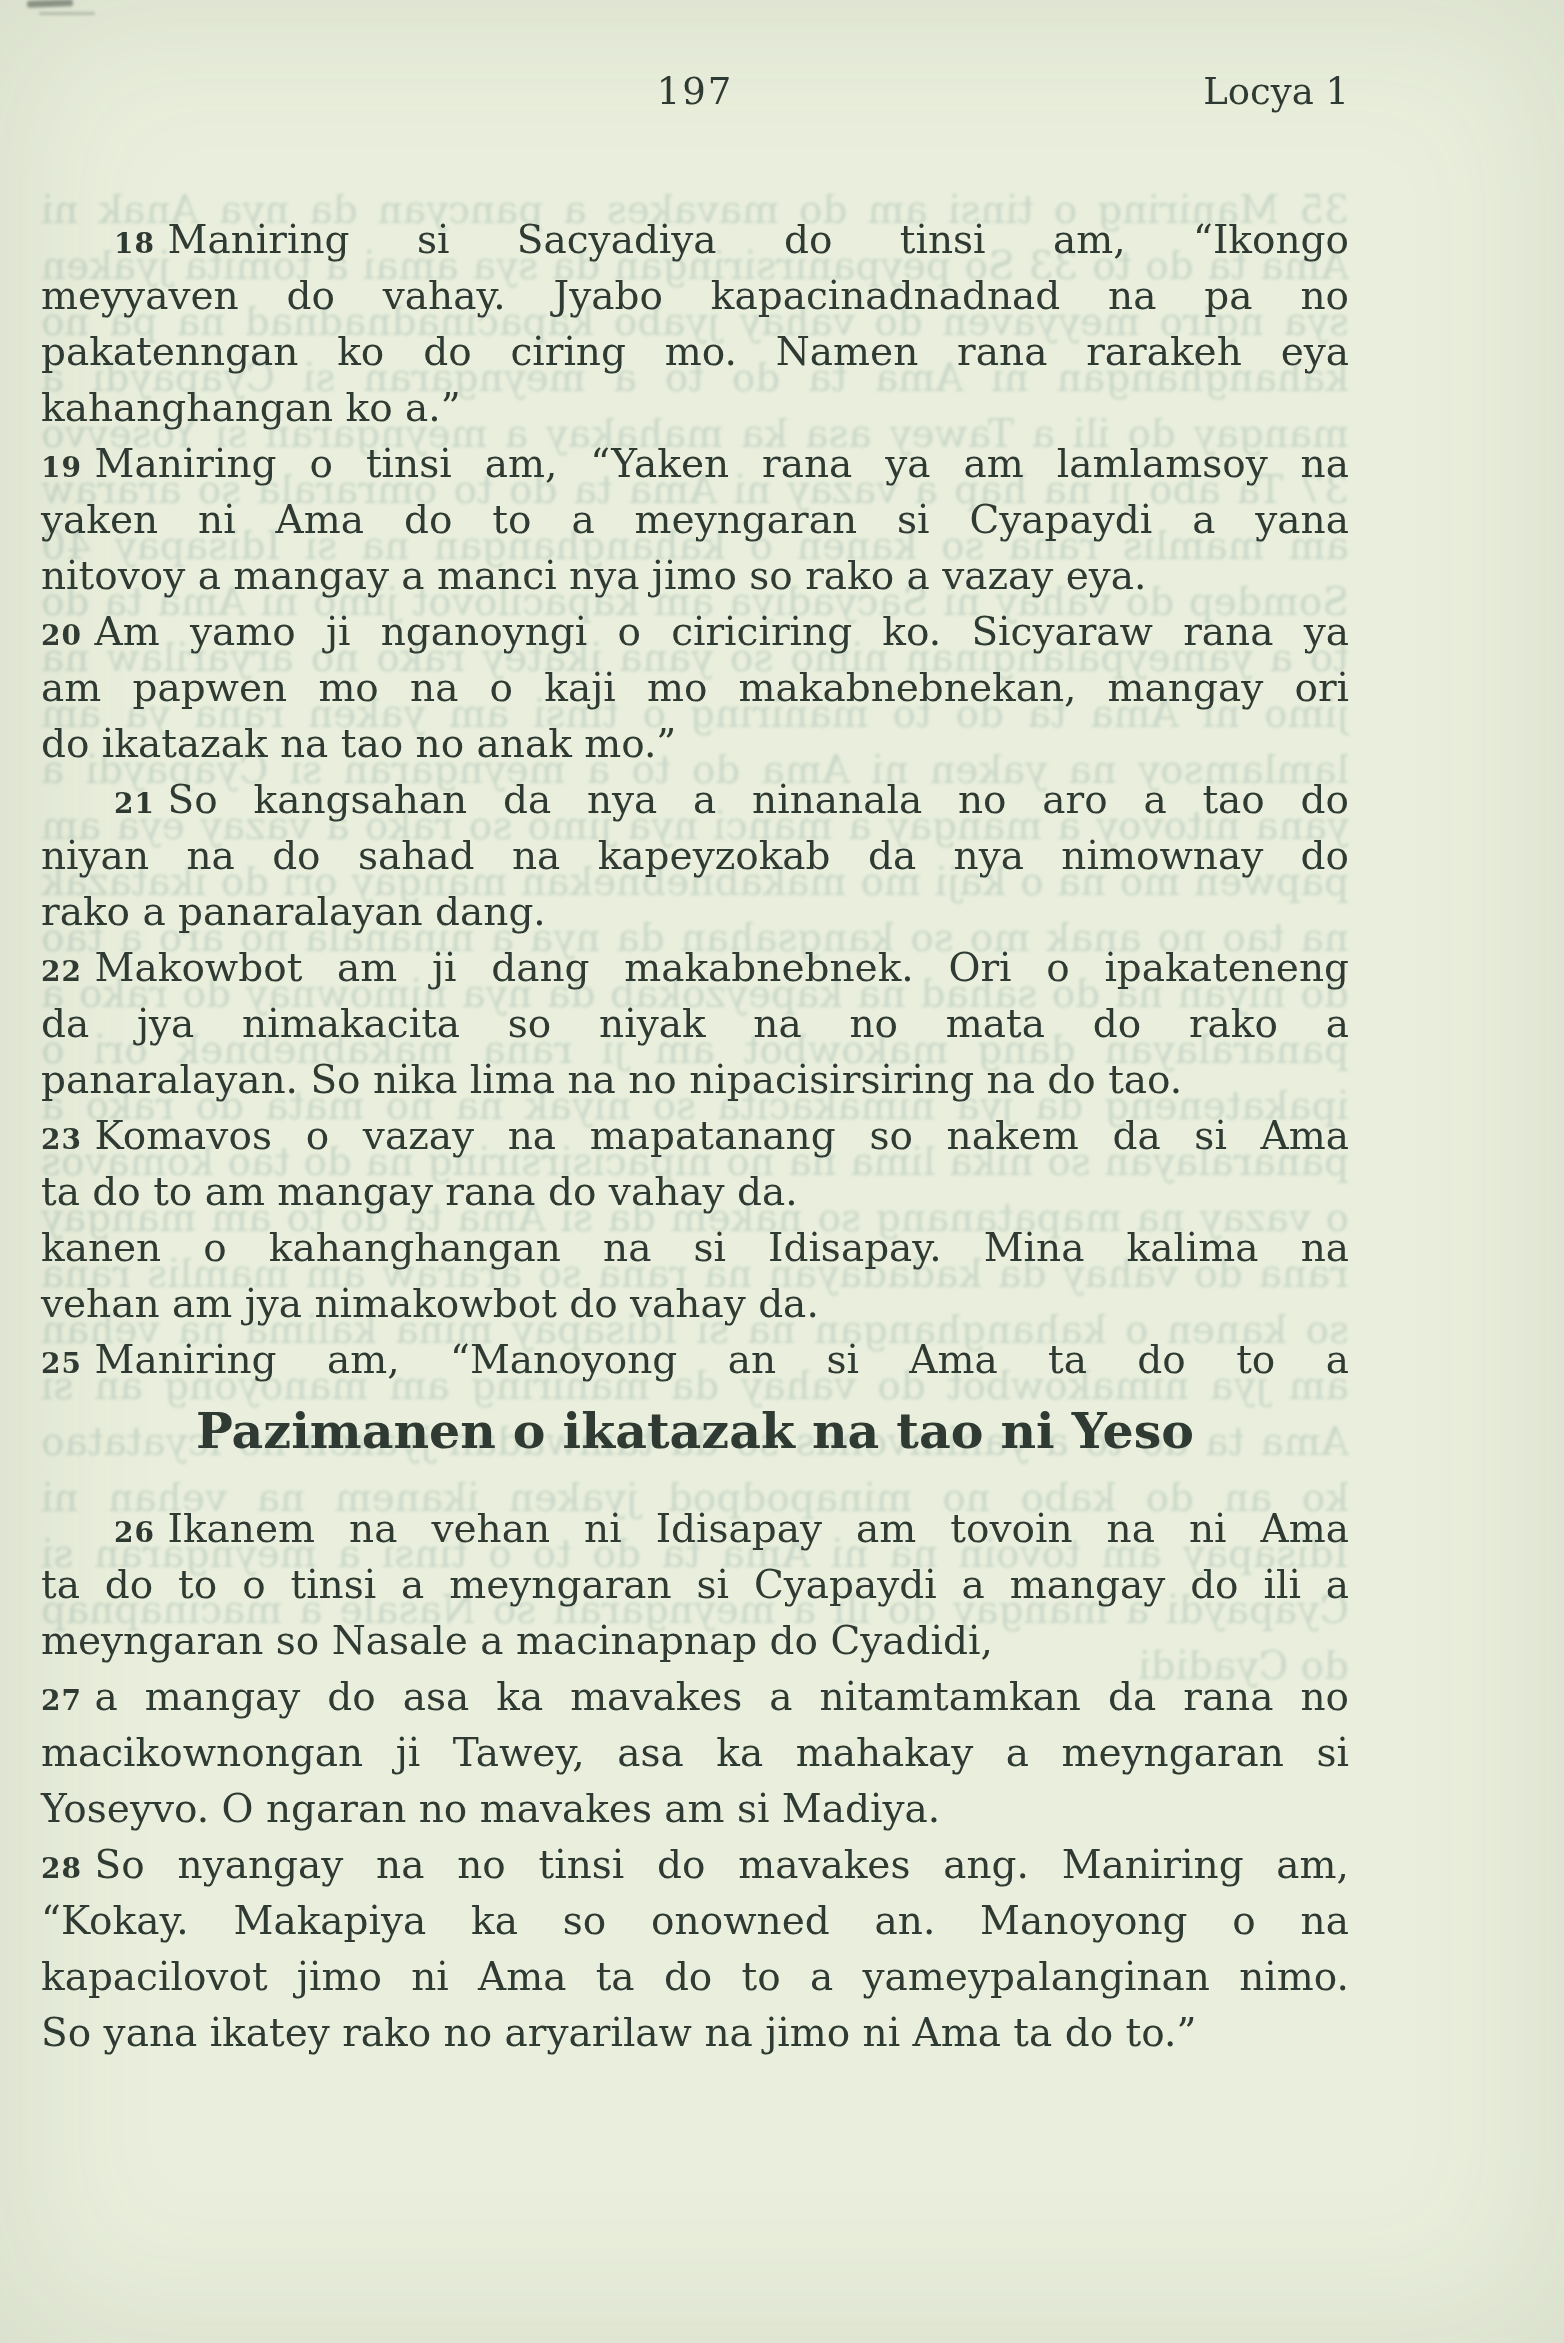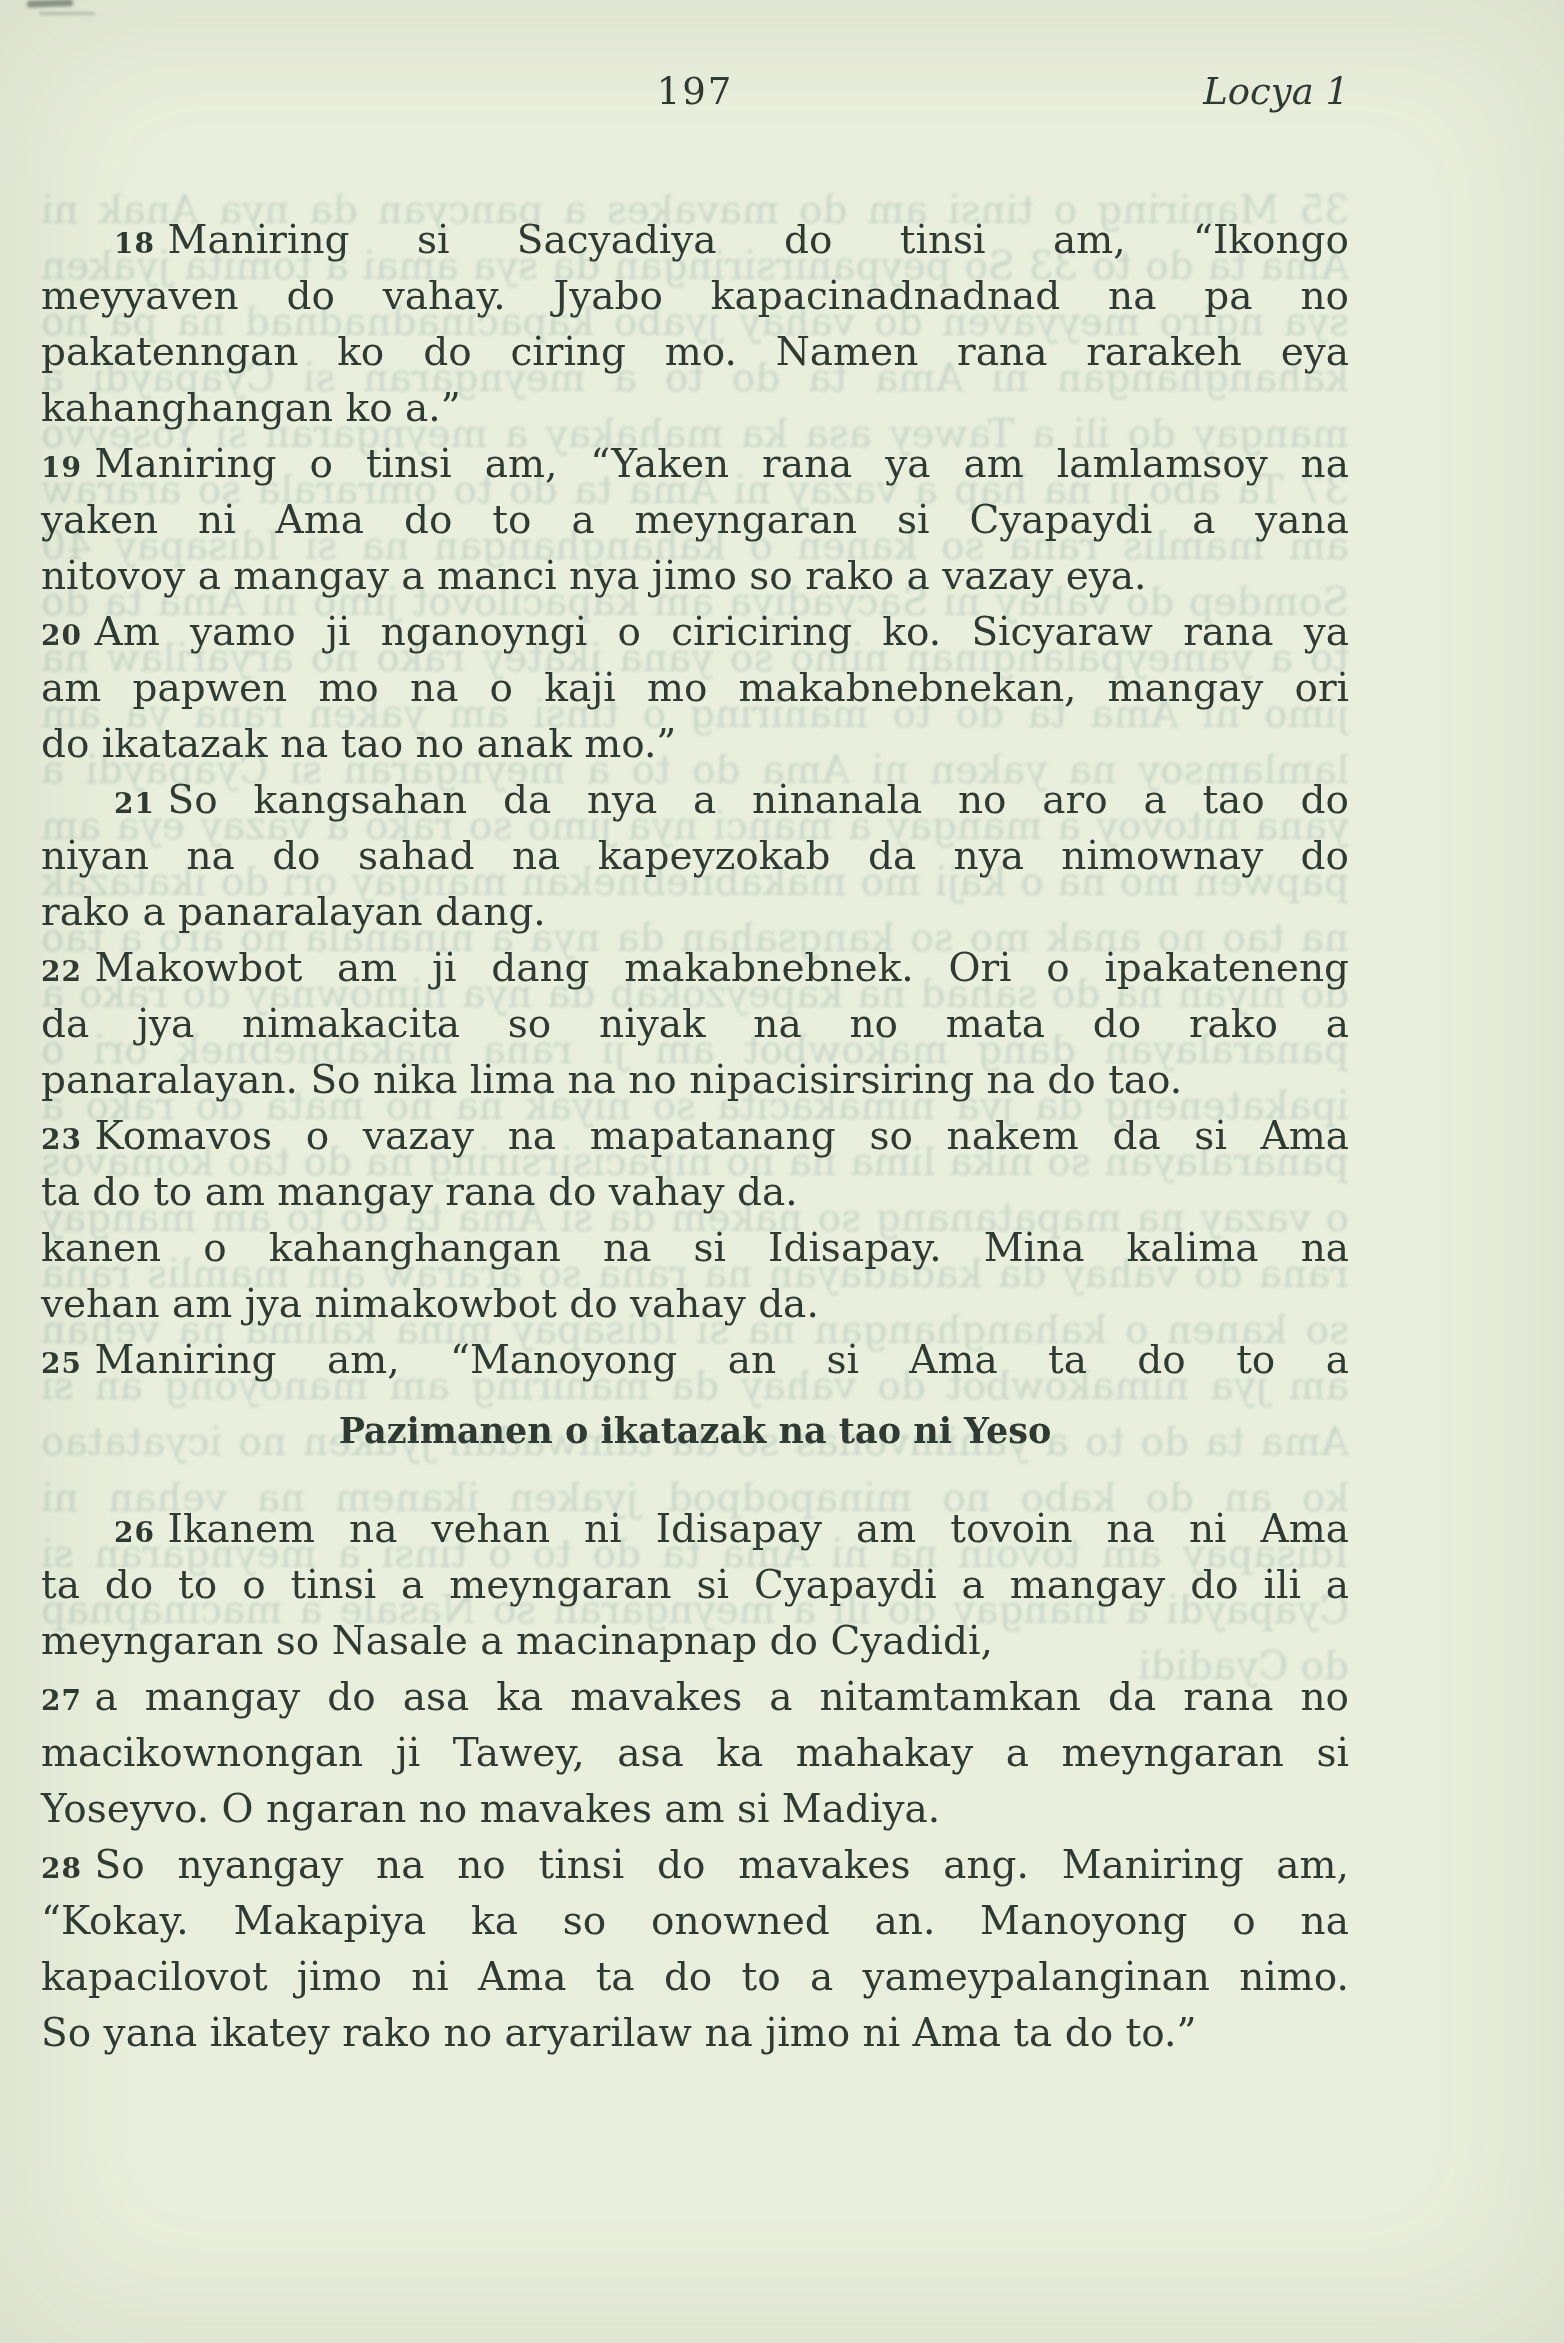--- a/index.html
+++ b/index.html
@@ -38,21 +38,21 @@
     top: 70px; left: 41px;
     width: 1308px; height: 46px;
     font-size: 37px;
     color: #2f3a33;
     z-index: 3;
   }
   .pageno {
     position: absolute; left: 50%; transform: translateX(-50%);
     letter-spacing: 1.9px;
   }
-  .book { position: absolute; right: 0; font-style: italic; }
+  .book { position: absolute; right: 0; }
   .body-text {
     position: absolute;
     top: 212px; left: 41px;
     width: 1308px;
     font-size: 39px; line-height: 56px;
     color: #2f3a33;
     z-index: 3;
   }
   .line {
     height: 56px;
@@ -65,21 +65,21 @@
   .line.indent { padding-left: 73px; box-sizing: border-box; }
   .vnum {
     font-size: 28px;
     font-weight: bold;
     padding-right: 12.6px;
     letter-spacing: 1px;
   }
   .section-heading {
     margin: 15.4px 0 42px 0;
     height: 56px;
-    font-size: 35px; line-height: 56px;
+    font-size: 49px; line-height: 56px;
     font-weight: bold;
     text-align: center;
     text-align-last: center;
     color: #2f3a33;
   }
   
   .smudge {
     position: absolute;
     background: #46524a;
     filter: blur(1.4px);

